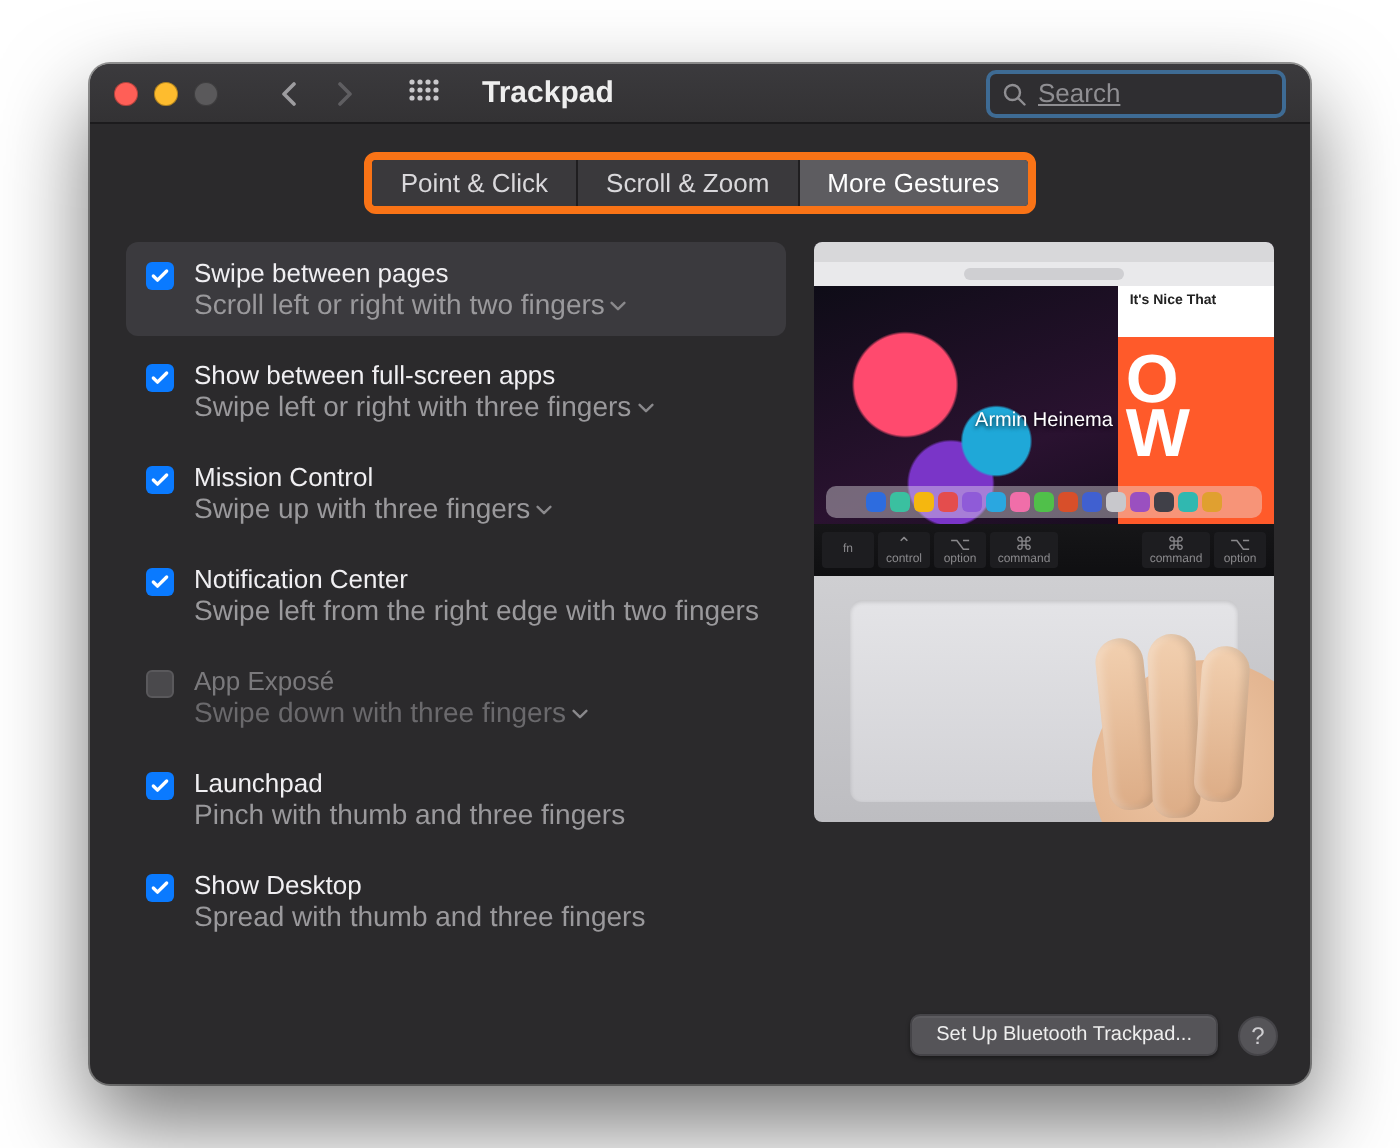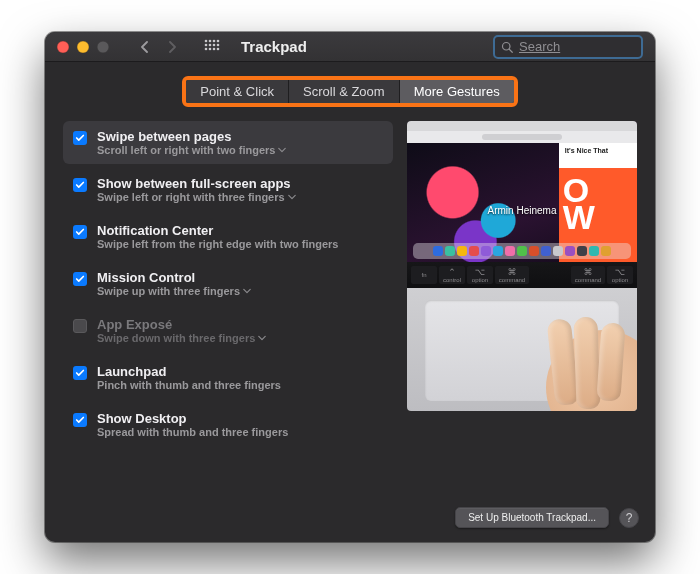--- a/index.html
+++ b/index.html
@@ -53,33 +53,33 @@
   .segmented .tab {
     padding:4px 14px; font-size:13px; background:#3a393c; color:#d9d8db;
     border-right:1px solid #1f1e20;
   }
   .segmented .tab:last-child { border-right:none; }
   .segmented .tab.active { background:#5d5c60; color:#fff; }
 
   .content { display:flex; gap:14px; padding:14px 18px 6px 18px; flex:1; }
   .list { flex:1; display:flex; flex-direction:column; gap:4px; }
   .row {
-    display:flex; align-items:flex-start; gap:10px; padding:8px 10px; border-radius:6px;font-weight:bold;
+    display:flex; align-items:flex-start; gap:10px; padding:8px 10px; border-radius:6px;
   }
   .row.selected { background:#3b3a3e; }
   .check {
     width:14px; height:14px; margin-top:2px; border-radius:3px; display:flex; align-items:center; justify-content:center;
     flex:0 0 auto;
   }
   .check.on { background:#0a7aff; }
   .check.off { background:#4a494c; border:1px solid #5a595c; }
   .check.on svg { display:block; }
   .rowtext .t { font-size:13px; color:#f0eff2; }
   .rowtext .t.disabled { color:#7a797c; }
-  .rowtext .s { font-size:11px; color:#9a999c; display:flex; align-items:center; gap:3px; }
+  .rowtext .s { font-size:14px; color:#9a999c; display:flex; align-items:center; gap:3px; }
   .rowtext .s.disabled { color:#6a696c; }
   .chev { color:#8a898c; }
 
   .preview {
     width:230px; height:290px; background:#151417; border-radius:4px; overflow:hidden;
     display:flex; flex-direction:column;
   }
   .screen { flex:1.15; background:linear-gradient(135deg,#1a1324,#2a1433); position:relative; overflow:hidden; }
   .menubar { position:absolute; top:0; left:0; right:0; height:10px; background:#d8d8da; }
   .windowbar { position:absolute; top:10px; left:0; right:0; height:12px; background:#e9e9eb; display:flex; align-items:center; }
@@ -216,39 +216,39 @@
             </div>
           </div>
         </div>
         <div class="row">
           <div class="check on">
             <svg width="10" height="10" viewBox="0 0 12 12">
               <path d="M2 6l2.5 2.5L10 3" fill="none" stroke="#fff" stroke-width="2" stroke-linecap="round" stroke-linejoin="round"></path>
             </svg>
           </div>
           <div class="rowtext">
-            <div class="t">Notification Center</div>
-            <div class="s">
-              <span>Swipe left from the right edge with two fingers</span>
-            </div>
-          </div>
-        </div>
-        <div class="row">
-          <div class="check on">
-            <svg width="10" height="10" viewBox="0 0 12 12">
-              <path d="M2 6l2.5 2.5L10 3" fill="none" stroke="#fff" stroke-width="2" stroke-linecap="round" stroke-linejoin="round"></path>
-            </svg>
-          </div>
-          <div class="rowtext">
             <div class="t">Mission Control</div>
             <div class="s">
               <span>Swipe up with three fingers</span>
               <span class="chev"><svg width="8" height="8" viewBox="0 0 10 10">
                   <path d="M1 3l4 4 4-4" fill="none" stroke="currentColor" stroke-width="1.5" stroke-linecap="round" stroke-linejoin="round"></path>
                 </svg></span>
+            </div>
+          </div>
+        </div>
+        <div class="row">
+          <div class="check on">
+            <svg width="10" height="10" viewBox="0 0 12 12">
+              <path d="M2 6l2.5 2.5L10 3" fill="none" stroke="#fff" stroke-width="2" stroke-linecap="round" stroke-linejoin="round"></path>
+            </svg>
+          </div>
+          <div class="rowtext">
+            <div class="t">Notification Center</div>
+            <div class="s">
+              <span>Swipe left from the right edge with two fingers</span>
             </div>
           </div>
         </div>
         <div class="row">
           <div class="check off"></div>
           <div class="rowtext">
             <div class="t disabled">App Exposé</div>
             <div class="s disabled">
               <span>Swipe down with three fingers</span>
               <span class="chev"><svg width="8" height="8" viewBox="0 0 10 10">

